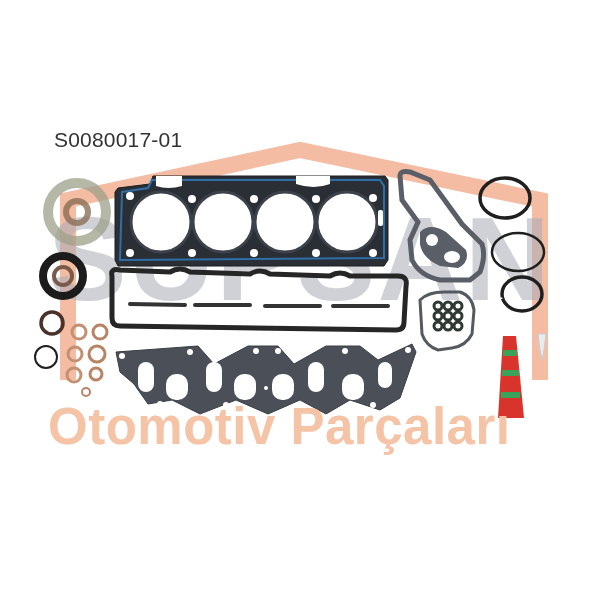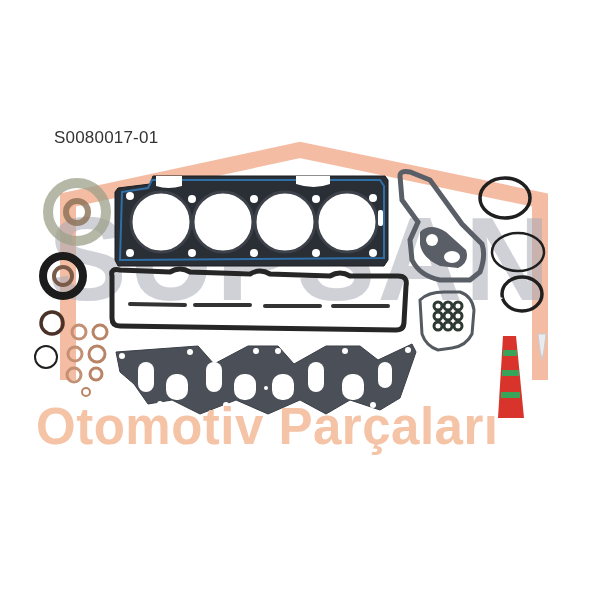--- a/index.html
+++ b/index.html
@@ -1,18 +1,18 @@
 <!DOCTYPE html>
 <html><head>
 <meta charset="utf-8">
 <style>
   html, body { margin:0; padding:0; background:#ffffff; }
   body { width:600px; height:600px; position:relative; overflow:hidden; font-family:"Liberation Sans", sans-serif; }
-  .sku { position:absolute; left:54px; top:128px; font-size:17px; color:#333333; letter-spacing:0.2px; }
-  .tagline { position:absolute; left:36px; top:397px; font-size:51px; font-weight:bold; color:#f5c3a6; letter-spacing:0.5px; white-space:nowrap; }
+  .sku { position:absolute; left:54px; top:128px; font-size:21px; color:#333333; letter-spacing:0.2px; }
+  .tagline { position:absolute; left:48px; top:397px; font-size:51px; font-weight:bold; color:#f5c3a6; letter-spacing:0.5px; white-space:nowrap; }
   svg.scene { position:absolute; left:0; top:0; }
 </style>
 </head>
 <body>
 
 <svg class="scene" width="600" height="600" viewBox="0 0 600 600">
 
   <g fill="none" stroke="#f3b598" stroke-width="16" opacity="0.9">
     <polyline points="68,380 68,200 300,150 540,200 540,380"></polyline>
   </g>

